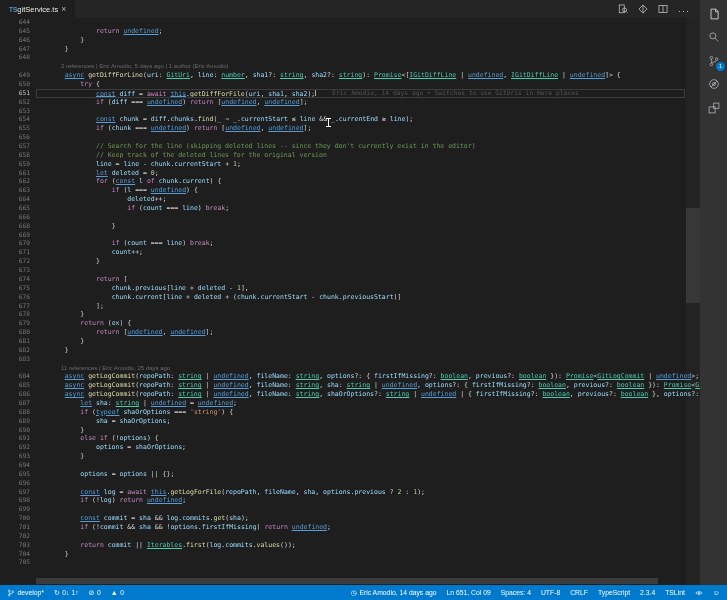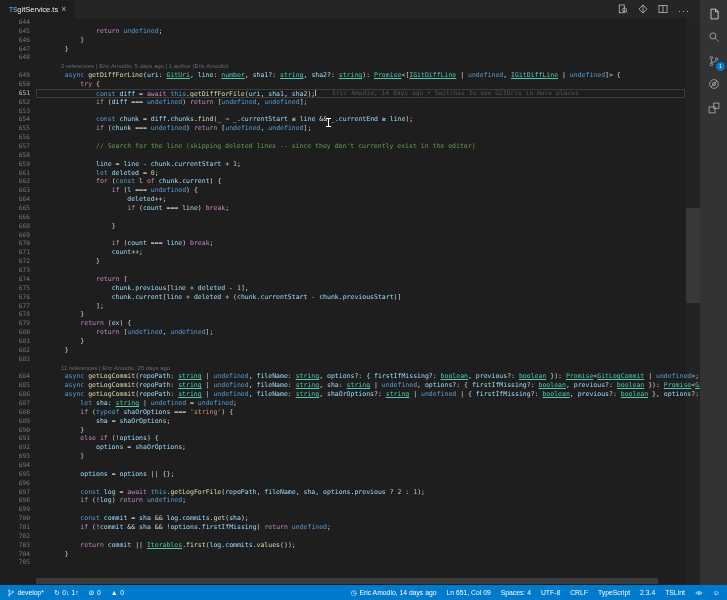--- a/index.html
+++ b/index.html
@@ -25,21 +25,21 @@
   .row { height:8.86px; line-height:8.86px; position:relative; display:flex; white-space:pre;
          font-family:"DejaVu Sans Mono","Liberation Mono",monospace; font-size:6.5px; }
   .ln { width:30px; flex:none; text-align:right; color:var(--c-line_number,#787878); font-size:6.2px; }
   .code { padding-left:19px; flex:none; }
   .row.current .ln { color:#c6c6c6; }
   .row.current::after { content:''; position:absolute; left:36px; right:15px; top:0; bottom:0;
                         border:1px solid #3c3c3c; pointer-events:none; }
   .codelens-row { height:8.86px; line-height:9.5px; padding-left:61px; color:var(--c-codelens,#6b6b6b);
                   font-size:6px; font-family:"Liberation Sans",sans-serif; white-space:pre; }
   .tk-cmt { color:var(--c-comment,#6a9955); } .tk-str { color:var(--c-string,#ce9178); }
-  .tk-ctl { color:var(--c-control,#c586c0); } .tk-kw  { color:var(--c-keyword,#569cd6); }
+  .tk-ctl { color:var(--c-control,#c586c0); } .tk-kw  { color:var(--c-keyword,#569cd6);text-decoration:underline; }
   .tk-typ { color:var(--c-type,#4ec9b0);text-decoration:underline; }    .tk-fn  { color:var(--c-function,#dcdcaa); }
   .tk-num { color:var(--c-number,#b5cea8); }  .tk-var { color:var(--c-variable,#9cdcfe); }
   .tk-op,.tk-ws { color:var(--c-operator,#d4d4d4); }
   .cursor { display:inline-block; width:1px; height:7.5px; background:#aeafad; vertical-align:-1px; }
   .blame { color:var(--c-blame,#545454); margin-left:16px; font-size:6.3px; }
 
   .vscroll { position:absolute; top:0; right:0; width:14px; height:100%; background:rgba(110,110,110,.07); }
   .vthumb { position:absolute; top:190px; left:0; right:0; height:95px; background:rgba(121,121,121,.25); }
   .hscroll { position:absolute; left:36px; right:42px; bottom:1px; height:6px; background:rgba(121,121,121,.32); }
 
@@ -107,21 +107,21 @@
             <div class="codelens-row">2 references | Eric Amodio, 5 days ago | 1 author (Eric Amodio)</div>
             <div class="row"><span class="ln">649</span><span class="code"><span class="tk-ws">    </span><span class="tk-kw">async</span><span class="tk-ws"> </span><span class="tk-fn">getDiffForLine</span><span class="tk-op">(</span><span class="tk-var">uri</span><span class="tk-op">:</span><span class="tk-ws"> </span><span class="tk-typ">GitUri</span><span class="tk-op">,</span><span class="tk-ws"> </span><span class="tk-var">line</span><span class="tk-op">:</span><span class="tk-ws"> </span><span class="tk-typ">number</span><span class="tk-op">,</span><span class="tk-ws"> </span><span class="tk-var">sha1</span><span class="tk-op">?</span><span class="tk-op">:</span><span class="tk-ws"> </span><span class="tk-typ">string</span><span class="tk-op">,</span><span class="tk-ws"> </span><span class="tk-var">sha2</span><span class="tk-op">?</span><span class="tk-op">:</span><span class="tk-ws"> </span><span class="tk-typ">string</span><span class="tk-op">)</span><span class="tk-op">:</span><span class="tk-ws"> </span><span class="tk-typ">Promise</span><span class="tk-op">&lt;</span><span class="tk-op">[</span><span class="tk-typ">IGitDiffLine</span><span class="tk-ws"> </span><span class="tk-op">|</span><span class="tk-ws"> </span><span class="tk-kw">undefined</span><span class="tk-op">,</span><span class="tk-ws"> </span><span class="tk-typ">IGitDiffLine</span><span class="tk-ws"> </span><span class="tk-op">|</span><span class="tk-ws"> </span><span class="tk-kw">undefined</span><span class="tk-op">]</span><span class="tk-op">&gt;</span><span class="tk-ws"> </span><span class="tk-op">{</span></span></div>
             <div class="row"><span class="ln">650</span><span class="code"><span class="tk-ws">        </span><span class="tk-ctl">try</span><span class="tk-ws"> </span><span class="tk-op">{</span></span></div>
             <div class="row current"><span class="ln">651</span><span class="code"><span class="tk-ws">            </span><span class="tk-kw">const</span><span class="tk-ws"> </span><span class="tk-var">diff</span><span class="tk-ws"> </span><span class="tk-op">=</span><span class="tk-ws"> </span><span class="tk-ctl">await</span><span class="tk-ws"> </span><span class="tk-kw">this</span><span class="tk-op">.</span><span class="tk-fn">getDiffForFile</span><span class="tk-op">(</span><span class="tk-var">uri</span><span class="tk-op">,</span><span class="tk-ws"> </span><span class="tk-var">sha1</span><span class="tk-op">,</span><span class="tk-ws"> </span><span class="tk-var">sha2</span><span class="tk-op">)</span><span class="tk-op">;</span><span class="cursor"></span><span class="blame">Eric Amodio, 14 days ago • Switches to use GitUris in more places</span></span></div>
             <div class="row"><span class="ln">652</span><span class="code"><span class="tk-ws">            </span><span class="tk-ctl">if</span><span class="tk-ws"> </span><span class="tk-op">(</span><span class="tk-var">diff</span><span class="tk-ws"> </span><span class="tk-op">=</span><span class="tk-op">=</span><span class="tk-op">=</span><span class="tk-ws"> </span><span class="tk-kw">undefined</span><span class="tk-op">)</span><span class="tk-ws"> </span><span class="tk-ctl">return</span><span class="tk-ws"> </span><span class="tk-op">[</span><span class="tk-kw">undefined</span><span class="tk-op">,</span><span class="tk-ws"> </span><span class="tk-kw">undefined</span><span class="tk-op">]</span><span class="tk-op">;</span></span></div>
             <div class="row"><span class="ln">653</span><span class="code"></span></div>
             <div class="row"><span class="ln">654</span><span class="code"><span class="tk-ws">            </span><span class="tk-kw">const</span><span class="tk-ws"> </span><span class="tk-var">chunk</span><span class="tk-ws"> </span><span class="tk-op">=</span><span class="tk-ws"> </span><span class="tk-var">diff</span><span class="tk-op">.</span><span class="tk-var">chunks</span><span class="tk-op">.</span><span class="tk-fn">find</span><span class="tk-op">(</span><span class="tk-var">_</span><span class="tk-ws"> </span><span class="tk-op">⇒</span><span class="tk-ws"> </span><span class="tk-var">_</span><span class="tk-op">.</span><span class="tk-var">currentStart</span><span class="tk-ws"> </span><span class="tk-op">≤</span><span class="tk-ws"> </span><span class="tk-var">line</span><span class="tk-ws"> </span><span class="tk-op">&amp;</span><span class="tk-op">&amp;</span><span class="tk-ws"> </span><span class="tk-var">_</span><span class="tk-op">.</span><span class="tk-var">currentEnd</span><span class="tk-ws"> </span><span class="tk-op">≥</span><span class="tk-ws"> </span><span class="tk-var">line</span><span class="tk-op">)</span><span class="tk-op">;</span></span></div>
             <div class="row"><span class="ln">655</span><span class="code"><span class="tk-ws">            </span><span class="tk-ctl">if</span><span class="tk-ws"> </span><span class="tk-op">(</span><span class="tk-var">chunk</span><span class="tk-ws"> </span><span class="tk-op">=</span><span class="tk-op">=</span><span class="tk-op">=</span><span class="tk-ws"> </span><span class="tk-kw">undefined</span><span class="tk-op">)</span><span class="tk-ws"> </span><span class="tk-ctl">return</span><span class="tk-ws"> </span><span class="tk-op">[</span><span class="tk-kw">undefined</span><span class="tk-op">,</span><span class="tk-ws"> </span><span class="tk-kw">undefined</span><span class="tk-op">]</span><span class="tk-op">;</span></span></div>
             <div class="row"><span class="ln">656</span><span class="code"></span></div>
             <div class="row"><span class="ln">657</span><span class="code"><span class="tk-ws">            </span><span class="tk-cmt">// Search for the line (skipping deleted lines -- since they don't currently exist in the editor)</span></span></div>
-            <div class="row"><span class="ln">658</span><span class="code"><span class="tk-ws">            </span></span></div>
+            <div class="row"><span class="ln">658</span><span class="code"><span class="tk-ws">            </span><span class="tk-cmt">// Keep track of the deleted lines for the original version</span></span></div>
             <div class="row"><span class="ln">659</span><span class="code"><span class="tk-ws">            </span><span class="tk-var">line</span><span class="tk-ws"> </span><span class="tk-op">=</span><span class="tk-ws"> </span><span class="tk-var">line</span><span class="tk-ws"> </span><span class="tk-op">-</span><span class="tk-ws"> </span><span class="tk-var">chunk</span><span class="tk-op">.</span><span class="tk-var">currentStart</span><span class="tk-ws"> </span><span class="tk-op">+</span><span class="tk-ws"> </span><span class="tk-num">1</span><span class="tk-op">;</span></span></div>
             <div class="row"><span class="ln">661</span><span class="code"><span class="tk-ws">            </span><span class="tk-kw">let</span><span class="tk-ws"> </span><span class="tk-var">deleted</span><span class="tk-ws"> </span><span class="tk-op">=</span><span class="tk-ws"> </span><span class="tk-num">0</span><span class="tk-op">;</span></span></div>
             <div class="row"><span class="ln">662</span><span class="code"><span class="tk-ws">            </span><span class="tk-ctl">for</span><span class="tk-ws"> </span><span class="tk-op">(</span><span class="tk-kw">const</span><span class="tk-ws"> </span><span class="tk-var">l</span><span class="tk-ws"> </span><span class="tk-ctl">of</span><span class="tk-ws"> </span><span class="tk-var">chunk</span><span class="tk-op">.</span><span class="tk-var">current</span><span class="tk-op">)</span><span class="tk-ws"> </span><span class="tk-op">{</span></span></div>
             <div class="row"><span class="ln">663</span><span class="code"><span class="tk-ws">                </span><span class="tk-ctl">if</span><span class="tk-ws"> </span><span class="tk-op">(</span><span class="tk-var">l</span><span class="tk-ws"> </span><span class="tk-op">=</span><span class="tk-op">=</span><span class="tk-op">=</span><span class="tk-ws"> </span><span class="tk-kw">undefined</span><span class="tk-op">)</span><span class="tk-ws"> </span><span class="tk-op">{</span></span></div>
             <div class="row"><span class="ln">664</span><span class="code"><span class="tk-ws">                    </span><span class="tk-var">deleted</span><span class="tk-op">+</span><span class="tk-op">+</span><span class="tk-op">;</span></span></div>
             <div class="row"><span class="ln">665</span><span class="code"><span class="tk-ws">                    </span><span class="tk-ctl">if</span><span class="tk-ws"> </span><span class="tk-op">(</span><span class="tk-var">count</span><span class="tk-ws"> </span><span class="tk-op">=</span><span class="tk-op">=</span><span class="tk-op">=</span><span class="tk-ws"> </span><span class="tk-var">line</span><span class="tk-op">)</span><span class="tk-ws"> </span><span class="tk-ctl">break</span><span class="tk-op">;</span></span></div>
             <div class="row"><span class="ln">666</span><span class="code"></span></div>
             <div class="row"><span class="ln">668</span><span class="code"><span class="tk-ws">                </span><span class="tk-op">}</span></span></div>
             <div class="row"><span class="ln">669</span><span class="code"></span></div>
             <div class="row"><span class="ln">670</span><span class="code"><span class="tk-ws">                </span><span class="tk-ctl">if</span><span class="tk-ws"> </span><span class="tk-op">(</span><span class="tk-var">count</span><span class="tk-ws"> </span><span class="tk-op">=</span><span class="tk-op">=</span><span class="tk-op">=</span><span class="tk-ws"> </span><span class="tk-var">line</span><span class="tk-op">)</span><span class="tk-ws"> </span><span class="tk-ctl">break</span><span class="tk-op">;</span></span></div>

